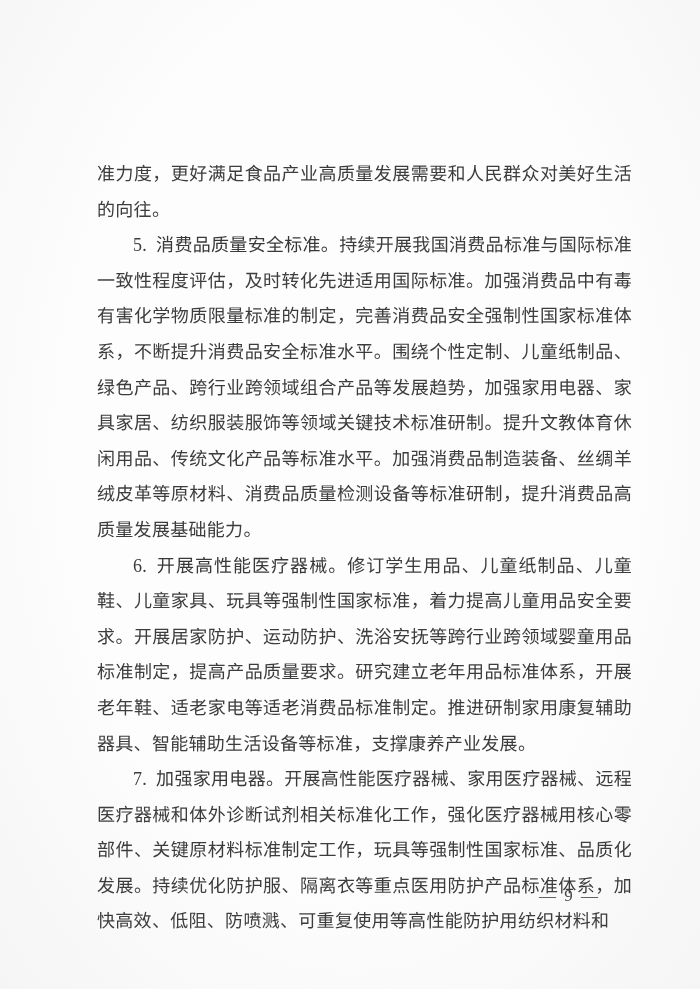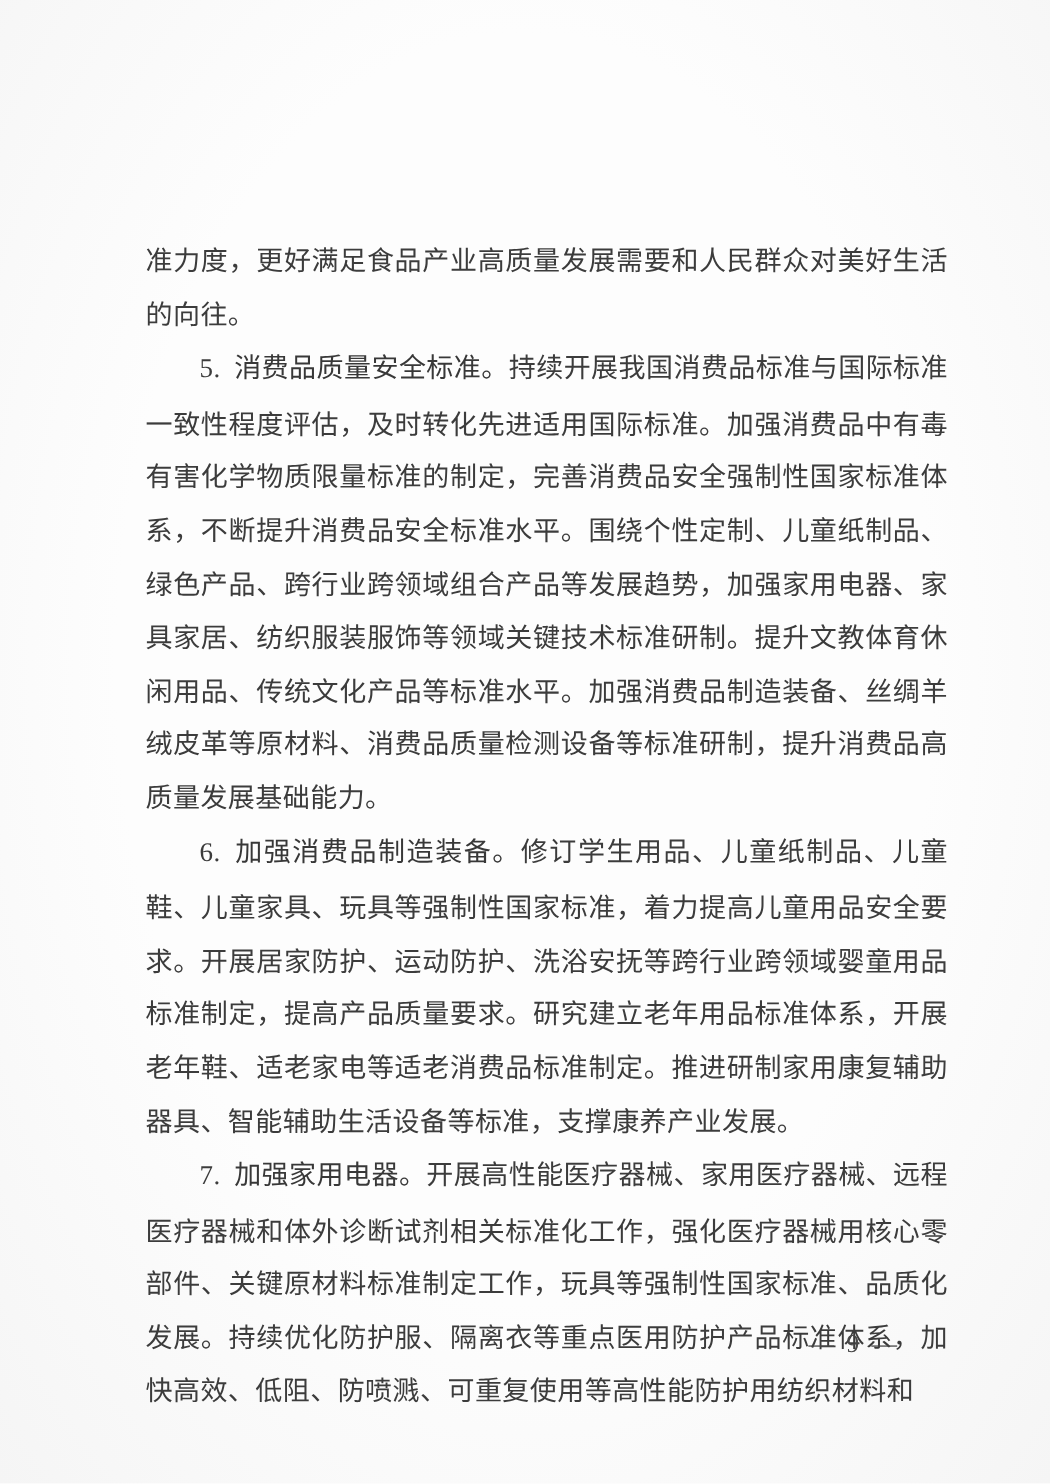--- a/index.html
+++ b/index.html
@@ -35,21 +35,20 @@
     }
     p.numbered {
       text-indent: 2em;
     }
     .para-num {
       padding-right: 9px;
     }
     .para-title {
       
       color: #383838;
-      font-family: Liberation Mono, monospace;
     }
     .page-number {
       position: absolute;
       top: 886px;
       right: 100px;
       font-size: 17px;
       letter-spacing: 2px;
       color: #484848;
       font-family: "Liberation Serif", "DejaVu Serif", serif;
     }
@@ -58,21 +57,21 @@
 <body>
 
 <div class="page">
 
   <div class="text-block">
 
     <p>准力度，更好满足食品产业高质量发展需要和人民群众对美好生活的向往。</p>
 
     <p class="numbered"><span class="para-num">5.</span><span class="para-title">消费品质量安全标准。</span><span>持续开展我国消费品标准与国际标准一致性程度评估，及时转化先进适用国际标准。加强消费品中有毒有害化学物质限量标准的制定，完善消费品安全强制性国家标准体系，不断提升消费品安全标准水平。围绕个性定制、儿童纸制品、绿色产品、跨行业跨领域组合产品等发展趋势，加强家用电器、家具家居、纺织服装服饰等领域关键技术标准研制。提升文教体育休闲用品、传统文化产品等标准水平。加强消费品制造装备、丝绸羊绒皮革等原材料、消费品质量检测设备等标准研制，提升消费品高质量发展基础能力。</span></p>
 
-    <p class="numbered"><span class="para-num">6.</span><span class="para-title">加强消费品制造装备。</span><span>修订学生用品、儿童纸制品、儿童鞋、儿童家具、玩具等强制性国家标准，着力提高儿童用品安全要求。开展居家防护、运动防护、洗浴安抚等跨行业跨领域婴童用品标准制定，提高产品质量要求。研究建立老年用品标准体系，开展老年鞋、适老家电等适老消费品标准制定。推进研制家用康复辅助器具、智能辅助生活设备等标准，支撑康养产业发展。</span></p>
+    <p class="numbered"><span class="para-num">6.</span><span class="para-title">开展高性能医疗器械。</span><span>修订学生用品、儿童纸制品、儿童鞋、儿童家具、玩具等强制性国家标准，着力提高儿童用品安全要求。开展居家防护、运动防护、洗浴安抚等跨行业跨领域婴童用品标准制定，提高产品质量要求。研究建立老年用品标准体系，开展老年鞋、适老家电等适老消费品标准制定。推进研制家用康复辅助器具、智能辅助生活设备等标准，支撑康养产业发展。</span></p>
 
     <p class="numbered"><span class="para-num">7.</span><span class="para-title">加强家用电器。</span><span>开展高性能医疗器械、家用医疗器械、远程医疗器械和体外诊断试剂相关标准化工作，强化医疗器械用核心零部件、关键原材料标准制定工作，玩具等强制性国家标准、品质化发展。持续优化防护服、隔离衣等重点医用防护产品标准体系，加快高效、低阻、防喷溅、可重复使用等高性能防护用纺织材料和</span></p>
 
   </div>
 
   <div class="page-number">— 9 —</div>
 
 </div>
 
 </body></html>

